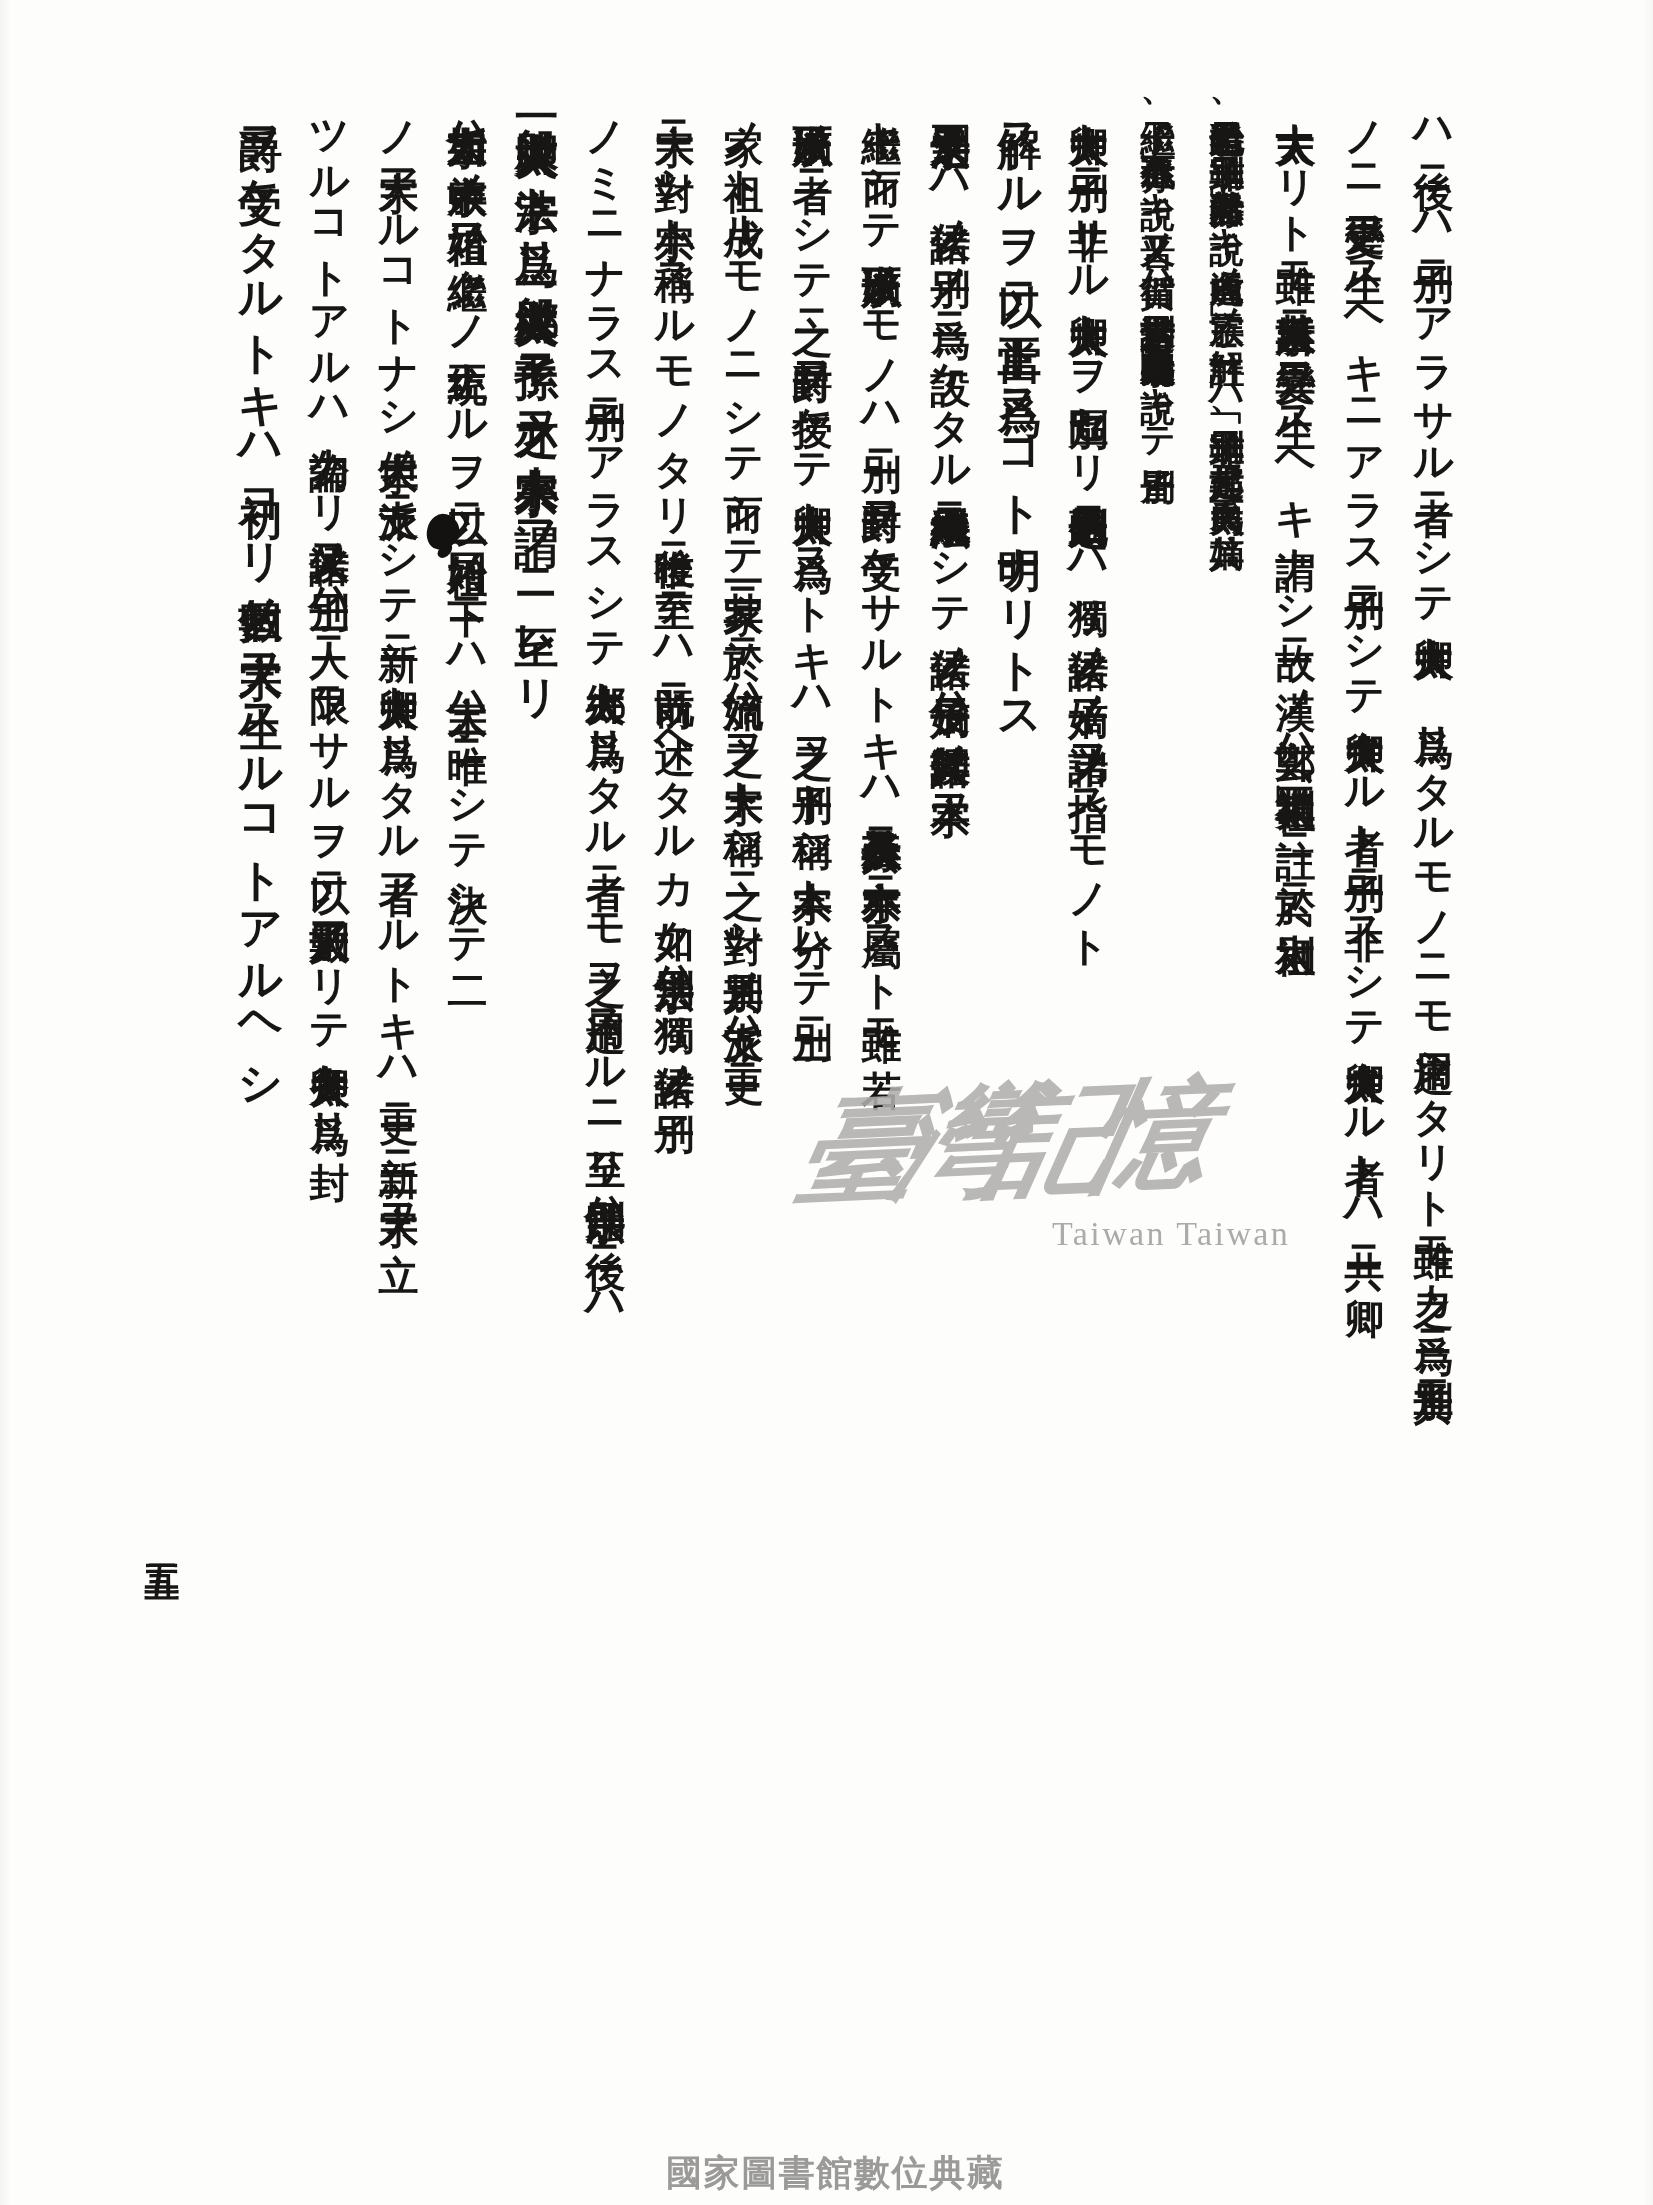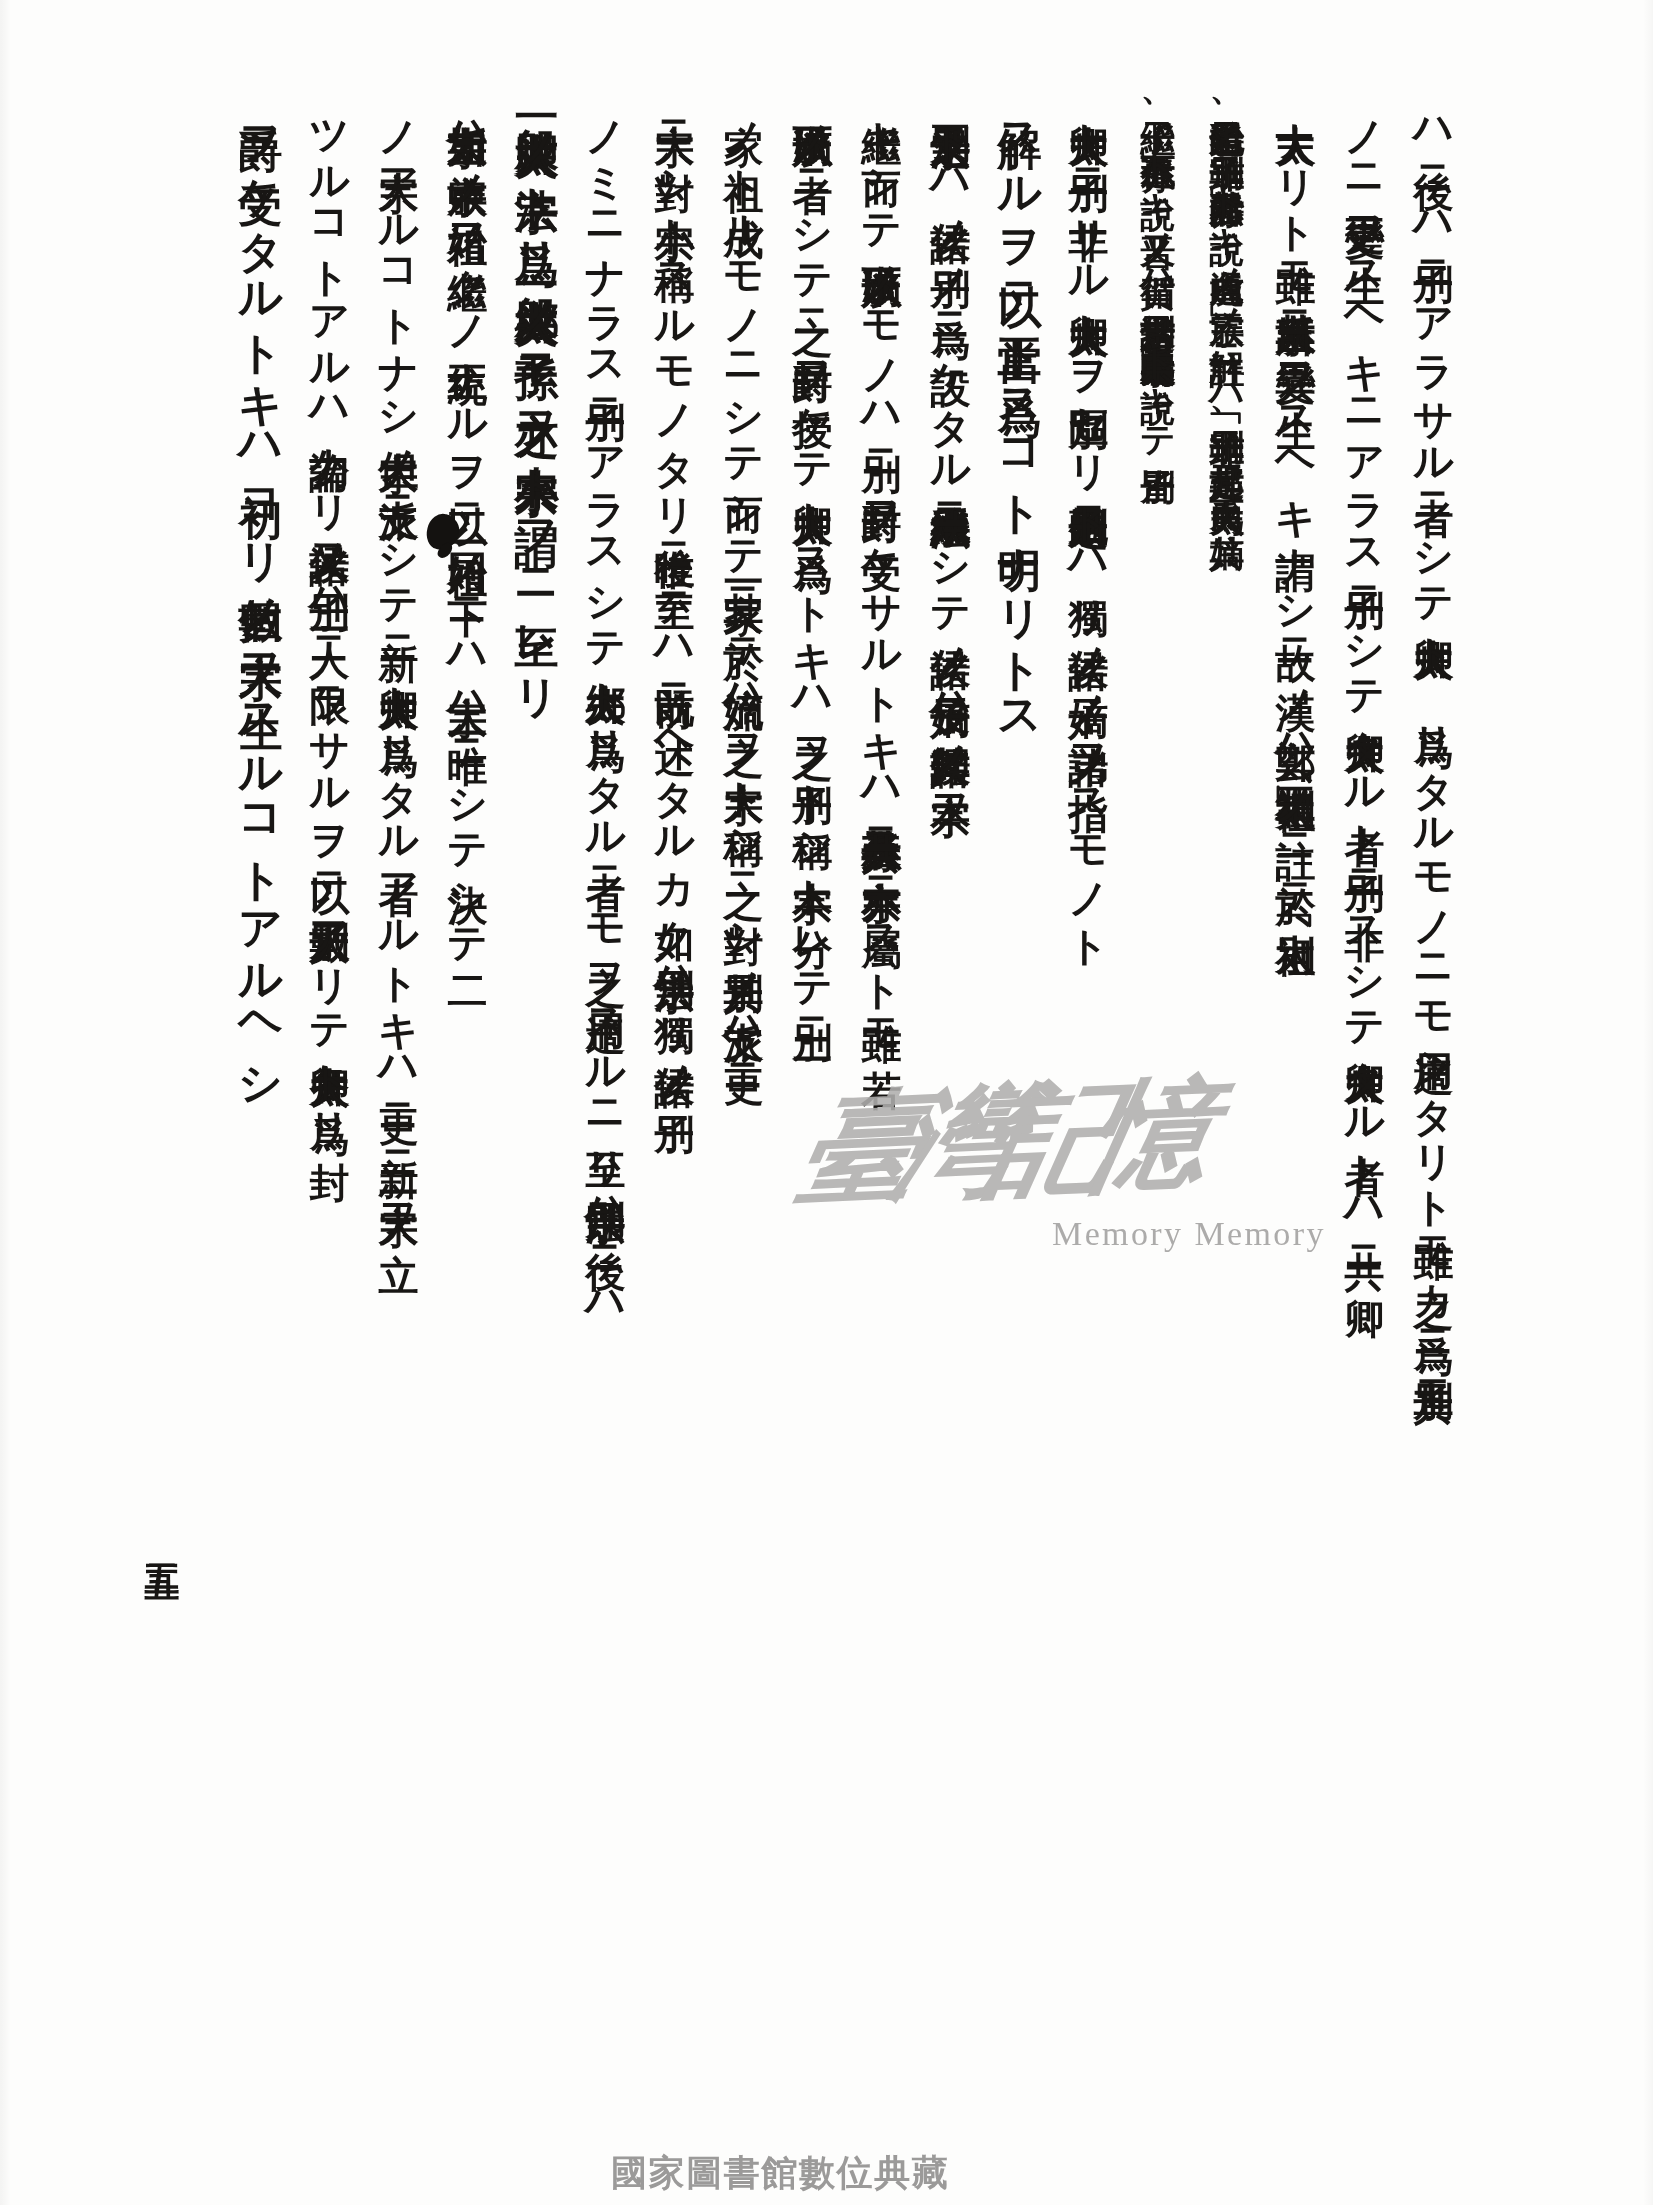--- a/index.html
+++ b/index.html
@@ -46,21 +46,21 @@
     transform:rotate(-2.5deg) skewX(-14deg);transform-origin:left center;
     pointer-events:none;
   }
   .wm-latin{
     position:absolute;left:1052px;top:1216px;
     font-size:34px;line-height:36px;color:#a8a7a6;opacity:.95;
     font-family:"Liberation Serif","DejaVu Serif",serif;
     letter-spacing:2.4px;white-space:nowrap;pointer-events:none;
   }
   .footer{
-    position:absolute;left:611px;top:2152px;
+    position:absolute;left:666px;top:2152px;
     font-size:36px;line-height:41px;letter-spacing:1.6px;
     color:#9b9a99;font-weight:600;
     font-family:"Liberation Sans","DejaVu Sans",sans-serif;
     white-space:nowrap;
   }
 </style>
 </head>
 <body>
 
 <main>
@@ -84,18 +84,18 @@
       <div class="col t2">ノ大宗アルコトナシ但大宗ノ支派ニシテ新ニ卿太夫ト爲リタル者アルトキハ更ニ新ニ一大宗ヲ立</div>
       <div class="col t2">ツルコトアルハ勿論ナリ又諸侯ノ別子ハ一人ニ限ラサルヲ以テ別子數人アリテ各卿太夫ト爲リ封</div>
       <div class="col">爵ヲ受ケタルトキハ初ヨリ數個ノ大宗ヲ生スルコトアルヘシ</div>
     </section>
 
   <div class="blot"></div>
 
   <div class="pagenum">五二五</div>
 
   <div class="wm-script">臺灣記憶</div>
-  <div class="wm-latin">Memory Memory</div>
+  <div class="wm-latin">Taiwan Taiwan</div>
 
   <footer class="footer">國家圖書館數位典藏</footer>
 
 </main>
 
 
 </body></html>

